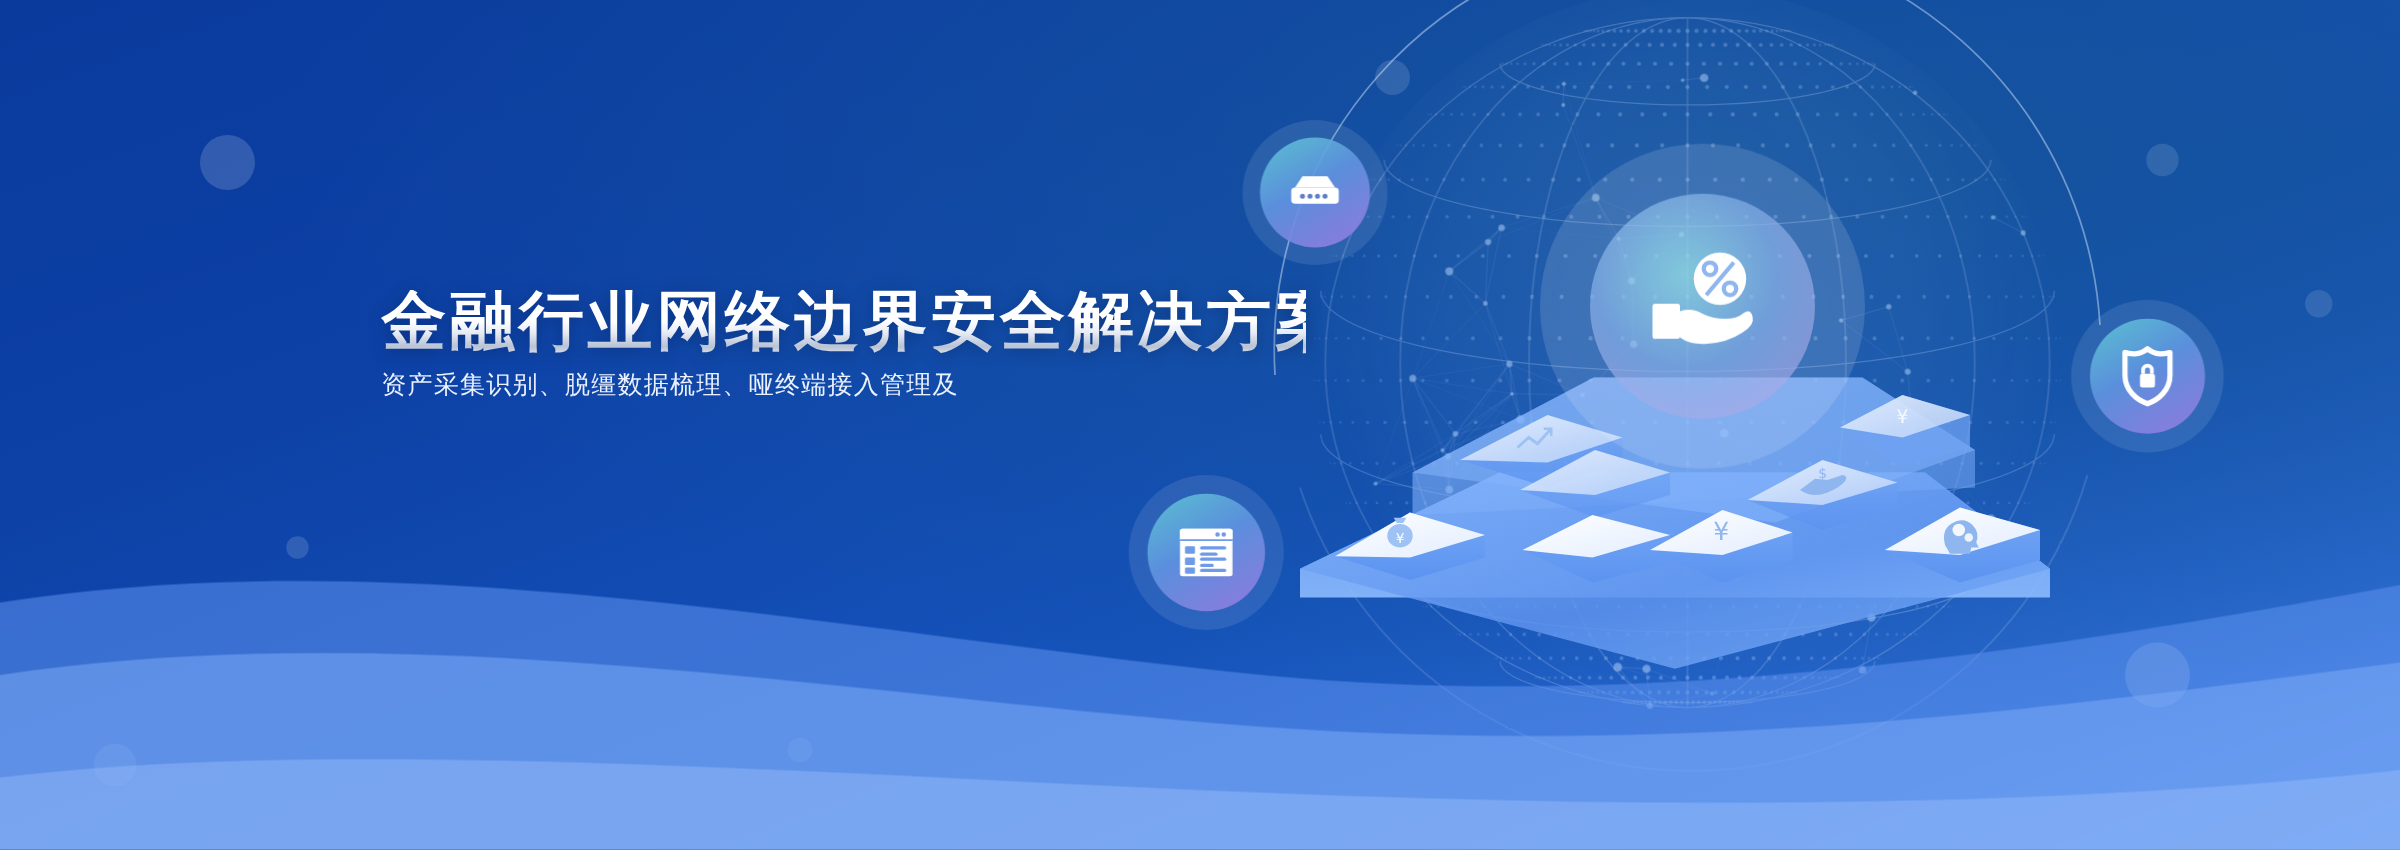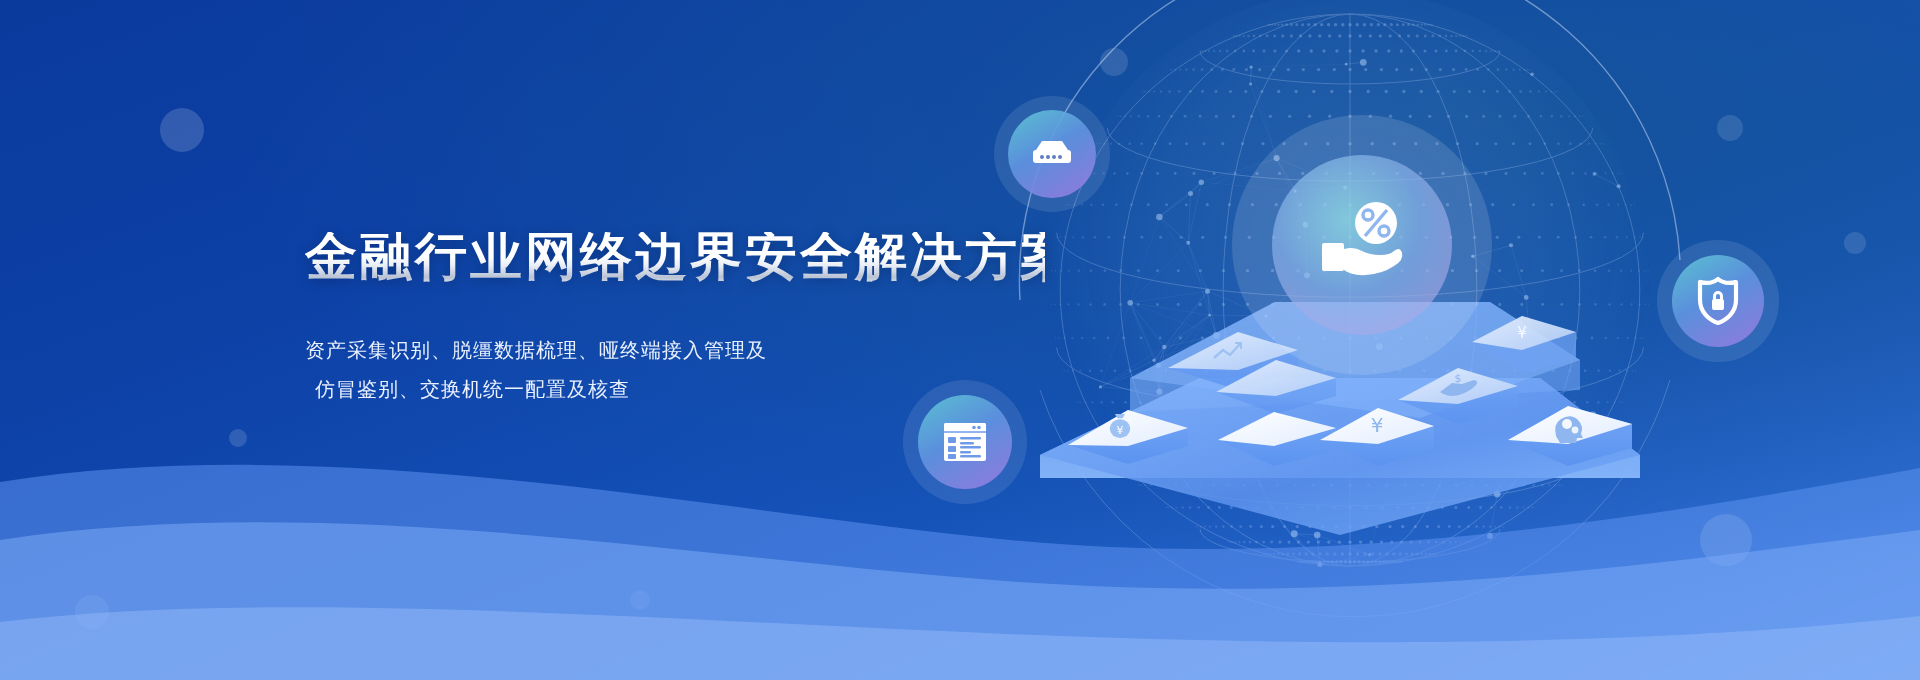--- a/index.html
+++ b/index.html
@@ -42,21 +42,20 @@
   .headline{
     font-size:52px; line-height:1.12; font-weight:700;
     letter-spacing:3px;
     background:linear-gradient(180deg,#ffffff 0%,#ffffff 42%,#e9edf5 58%,#b9c3d4 78%,#ffffff 100%);
     -webkit-background-clip:text; background-clip:text;
     color:transparent; -webkit-text-fill-color:transparent;
     white-space:nowrap;
     filter:drop-shadow(0 2px 6px rgba(0,20,70,.35));
   }
   .sub{
-    margin-top:42px;
     font-size:20px; line-height:1.95; letter-spacing:1px;
     color:#eaf1ff; font-weight:400;
   }
   .sub .ln{ display:block; }
   .sub .ln.indent{ padding-left:10px; }
 
   
   .platform{ position:absolute; left:1020px; top:250px; width:640px; height:300px; z-index:20; }
   .platform svg{ width:100%; height:100%; display:block; }
 
@@ -1265,17 +1264,16 @@
       <path d="M0,92 C330,40 700,120 1010,150 C1320,180 1640,130 1920,78 L1920,290 L0,290 Z" fill="#5d92ef" opacity=".55"></path>
       <path d="M0,150 C360,96 760,182 1090,196 C1420,210 1700,168 1920,140 L1920,290 L0,290 Z" fill="#7aa9f5" opacity=".55"></path>
       <path d="M0,232 C300,196 720,236 1120,248 C1500,260 1760,244 1920,226 L1920,290 L0,290 Z" fill="#93baf8" opacity=".50"></path>
     </svg>
   </div>
 
   <div class="copy">
     <h1 class="headline">金融行业网络边界安全解决方案</h1>
     <div class="sub">
       <span class="ln">资产采集识别、脱缰数据梳理、哑终端接入管理及</span>
-      <span class="ln indent">仿冒鉴别、交换机统一配置及核查</span>
     </div>
   </div>
 
 </div>
 
 </body></html>

